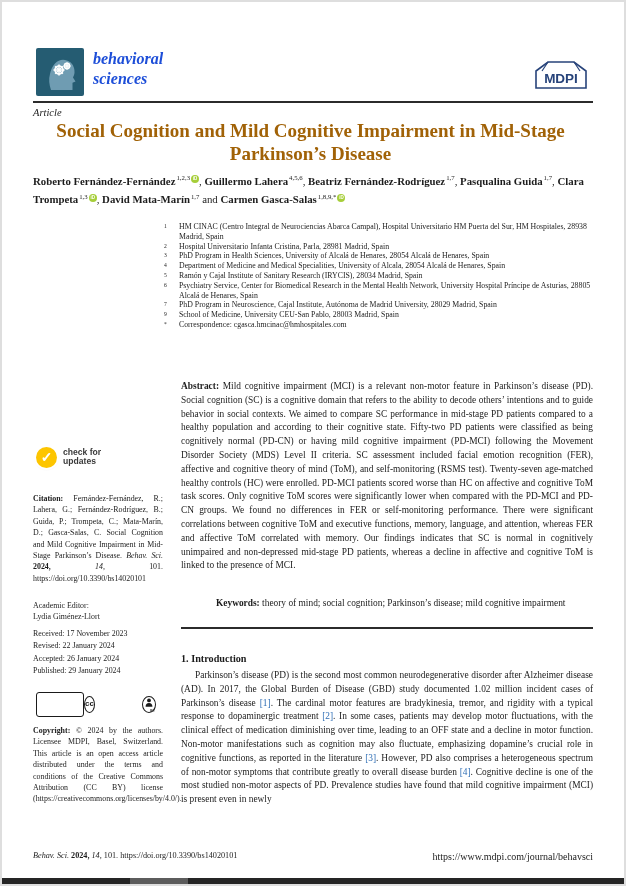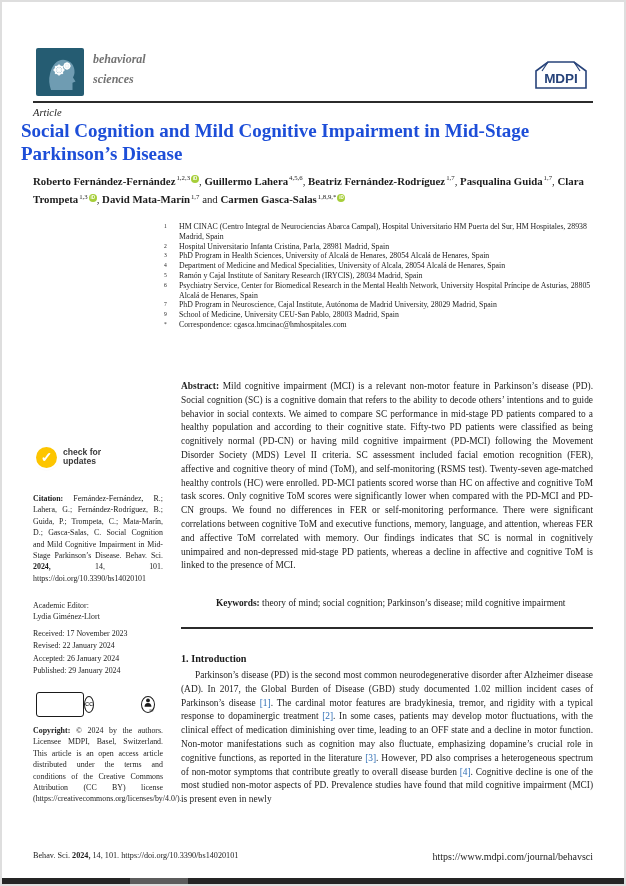--- a/index.html
+++ b/index.html
@@ -4,26 +4,26 @@
 <style>
   html,body{margin:0;padding:0;}
   body{
     width:626px;height:886px;position:relative;background:#ffffff;
     font-family:"Liberation Serif", serif;color:#1c1c1c;overflow:hidden;
   }
   .frame{position:absolute;inset:0;border:2px solid #dedede;pointer-events:none;z-index:50;}
   .abs{position:absolute;}
   
   .logo-box{left:36px;top:48px;width:48px;height:48px;}
-  .journal-name{left:93px;top:49px;font-size:12px;line-height:20px;font-weight:bold;font-style:italic;color:#737373;}
+  .journal-name{left:93px;top:49px;font-size:16px;line-height:20px;font-weight:bold;font-style:italic;color:#1d4ed8;}
   .mdpi-logo{left:528px;top:58px;width:66px;height:38px;}
   .rule{background:#2b2b2b;height:2px;}
   .rule-header{left:33px;top:101px;width:560px;}
   .article-label{left:33px;top:107px;font-size:10.5px;font-style:italic;}
-  .page-title{left:21px;top:119px;width:555px;font-size:19px;line-height:23px;font-weight:bold;color:#1d4ed8;}
+  .page-title{left:33px;top:119px;width:555px;font-size:19px;line-height:23px;font-weight:bold;color:#a16207;text-align:center;}
   .authors-line{left:33px;top:170px;width:558px;font-size:10.8px;line-height:15px;}
   .authors-line sup{font-size:6.8px;margin-left:1px;}
   .orcid{display:inline-block;width:8px;height:8px;border-radius:50%;background:#a6ce39;color:#fff;
     font-family:"Liberation Sans",sans-serif;font-size:4.5px;line-height:8px;text-align:center;
     vertical-align:super;margin-left:1px;font-weight:bold;}
   
   .affiliations{left:164px;top:222px;width:432px;font-size:7.8px;line-height:9.8px;}
   .aff-row{display:flex;}
   .aff-row .num{width:15px;flex:0 0 15px;text-align:left;font-size:5.6px;vertical-align:super;padding-top:0px;}
   .aff-row .txt{flex:1;}
@@ -39,24 +39,24 @@
     font-size:14px;line-height:21px;text-align:center;font-weight:bold;flex:0 0 21px;
     font-family:"Liberation Sans",sans-serif;box-shadow:0 0 0 2px #fff,0 1px 2px rgba(0,0,0,.25);}
   .check-text{font-family:"Liberation Sans",sans-serif;font-size:8.6px;line-height:9.5px;font-weight:bold;color:#3a3a3a;}
   .sidebar-block{left:33px;width:130px;font-size:7.9px;line-height:11.4px;text-align:justify;}
   .citation-block{top:493px;}
   .editor-block{top:600px;text-align:left;}
   .dates-block{top:628px;text-align:left;line-height:12.3px;}
   .cc-badge{left:36px;top:692px;width:46px;height:23px;border:1.6px solid #1a1a1a;border-radius:3px;
     display:flex;align-items:center;justify-content:space-evenly;background:#fff;}
   .cc-circle{width:15px;height:15px;border-radius:50%;border:1.4px solid #1a1a1a;text-align:right;
-    font-family:"Liberation Sans",sans-serif;font-weight:normal;font-size:8px;line-height:14px;position:relative;margin-left:47px;}
+    font-family:"Liberation Sans",sans-serif;font-weight:bold;font-size:8px;line-height:14px;position:relative;margin-left:47px;}
   .cc-by-label{position:absolute;bottom:-1.5px;left:0;right:0;font-size:3.4px;line-height:3.4px;}
   .copyright-block{top:725px;}
-  .ital{}
+  .ital{font-style:italic;}
   
   .footer-left{left:33px;top:851px;font-size:8.2px;}
   .footer-right{right:33px;top:851px;font-size:10px;}
   .bottom-bar{left:0;bottom:0;width:626px;height:8px;background:#252525;}
   .bottom-bar .thumb{position:absolute;left:130px;top:0;width:58px;height:8px;background:#5c5c5c;}
 </style>
 </head>
 <body>
 
 <div class="frame"></div>

